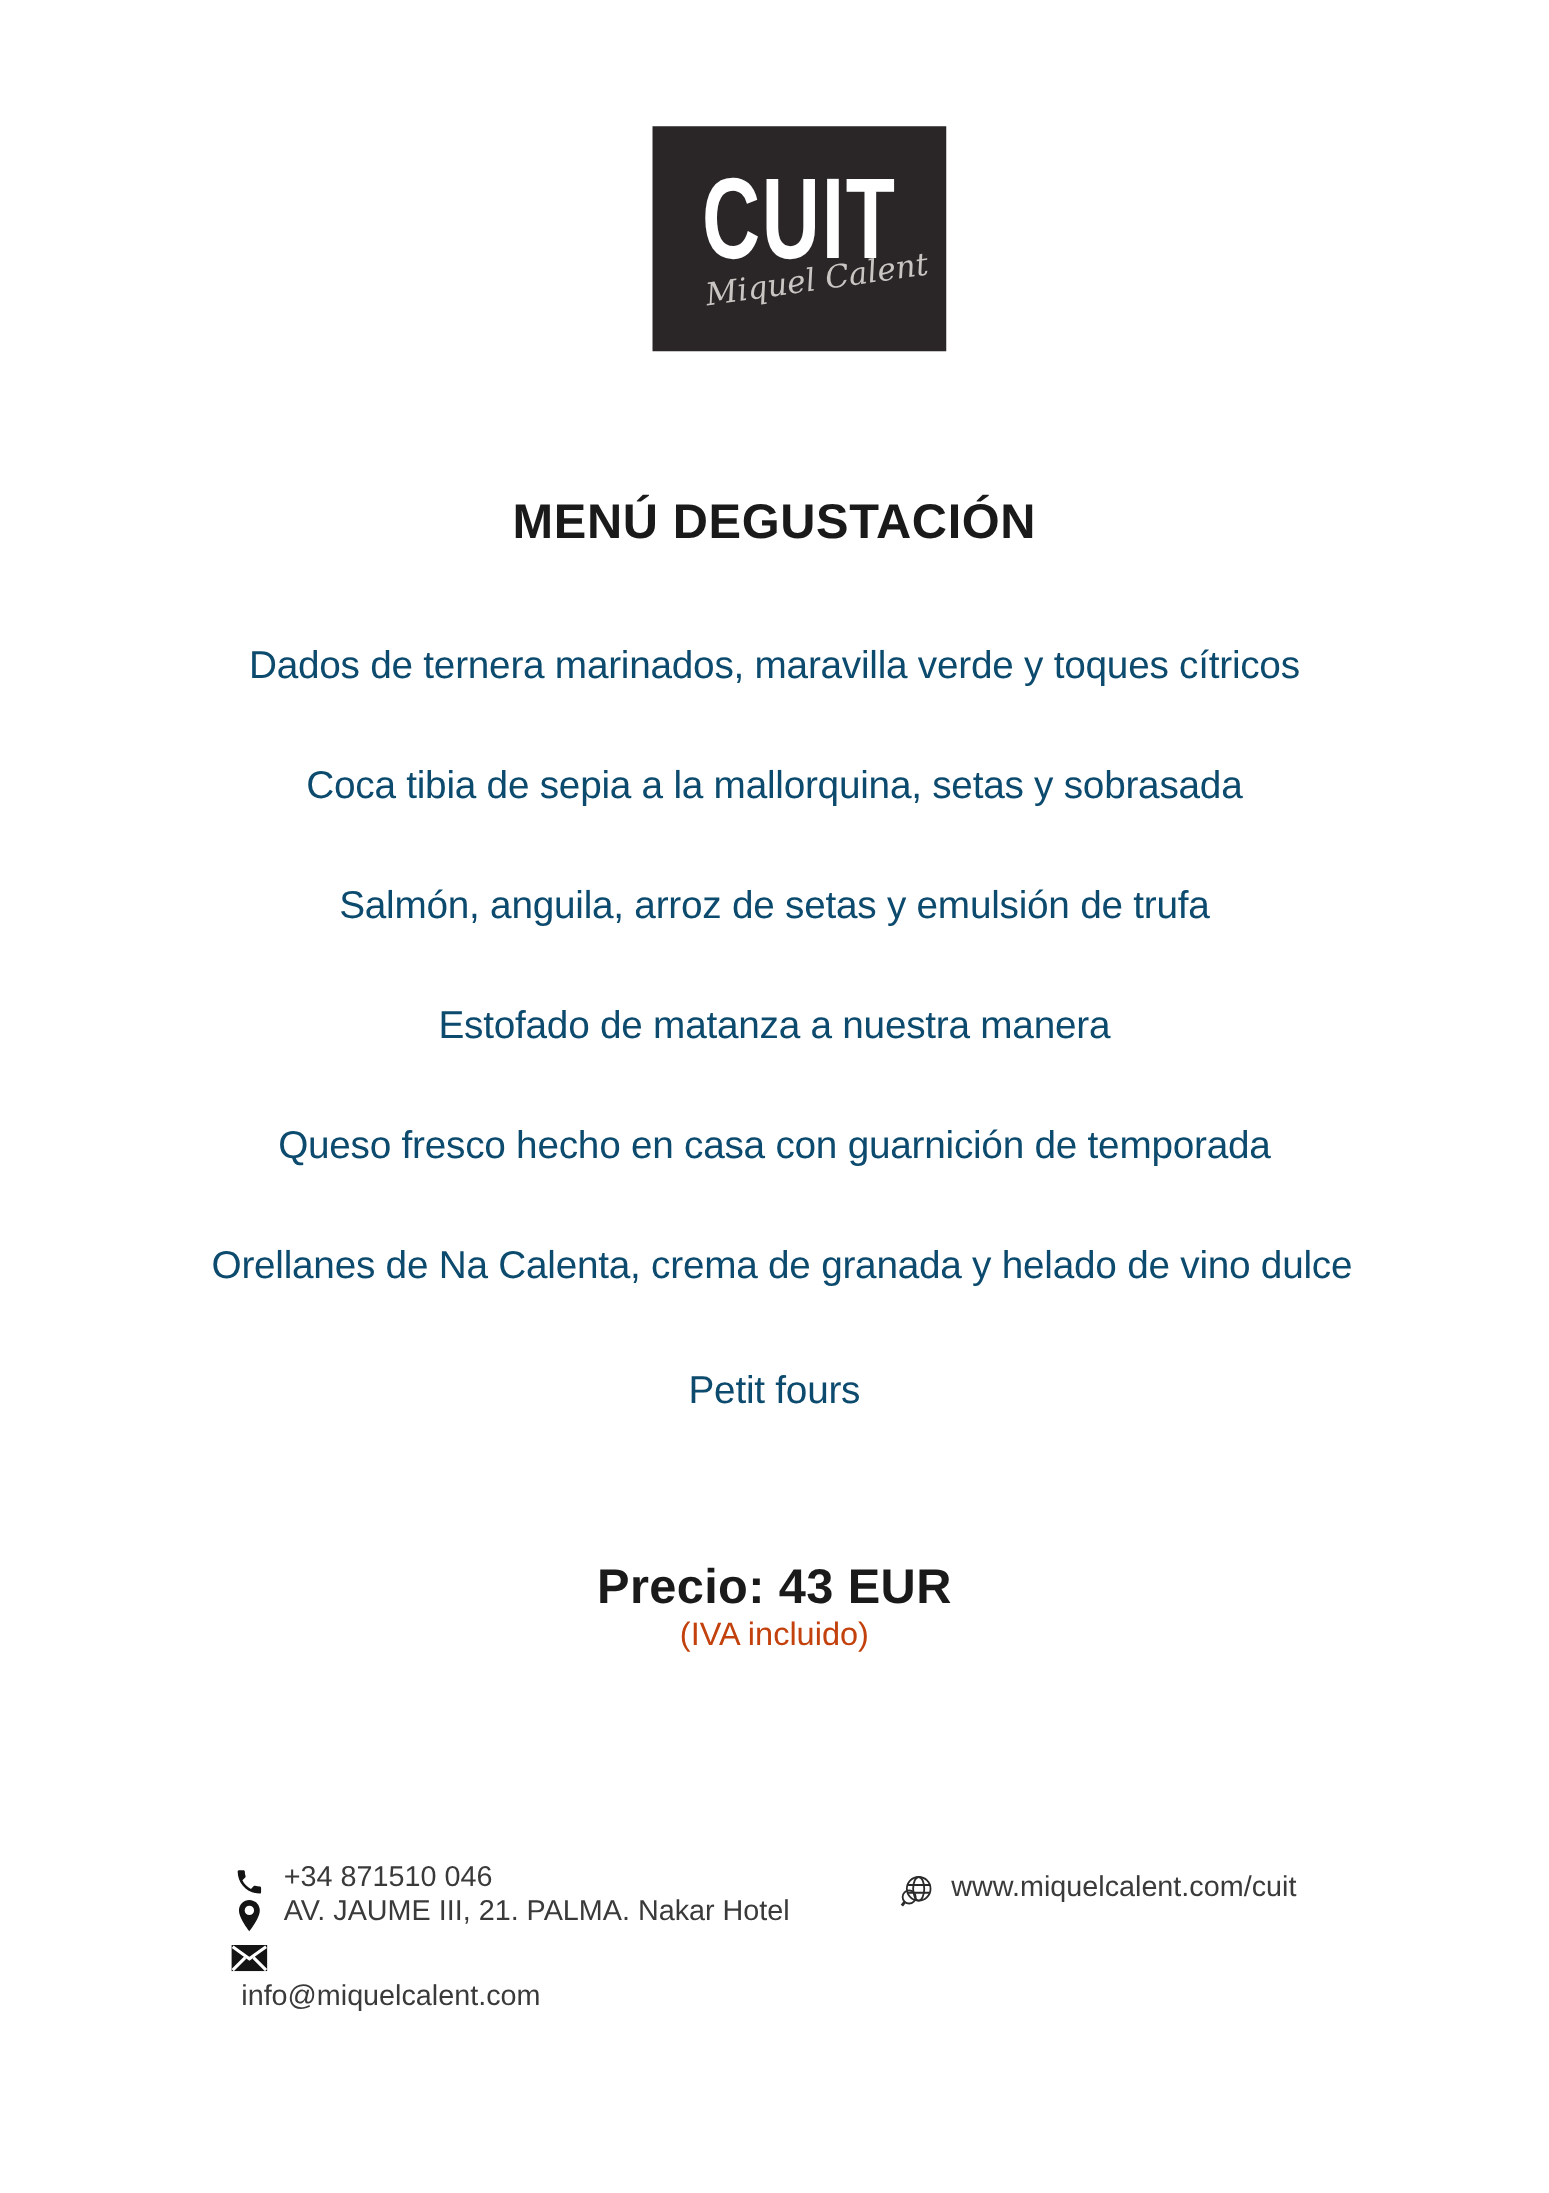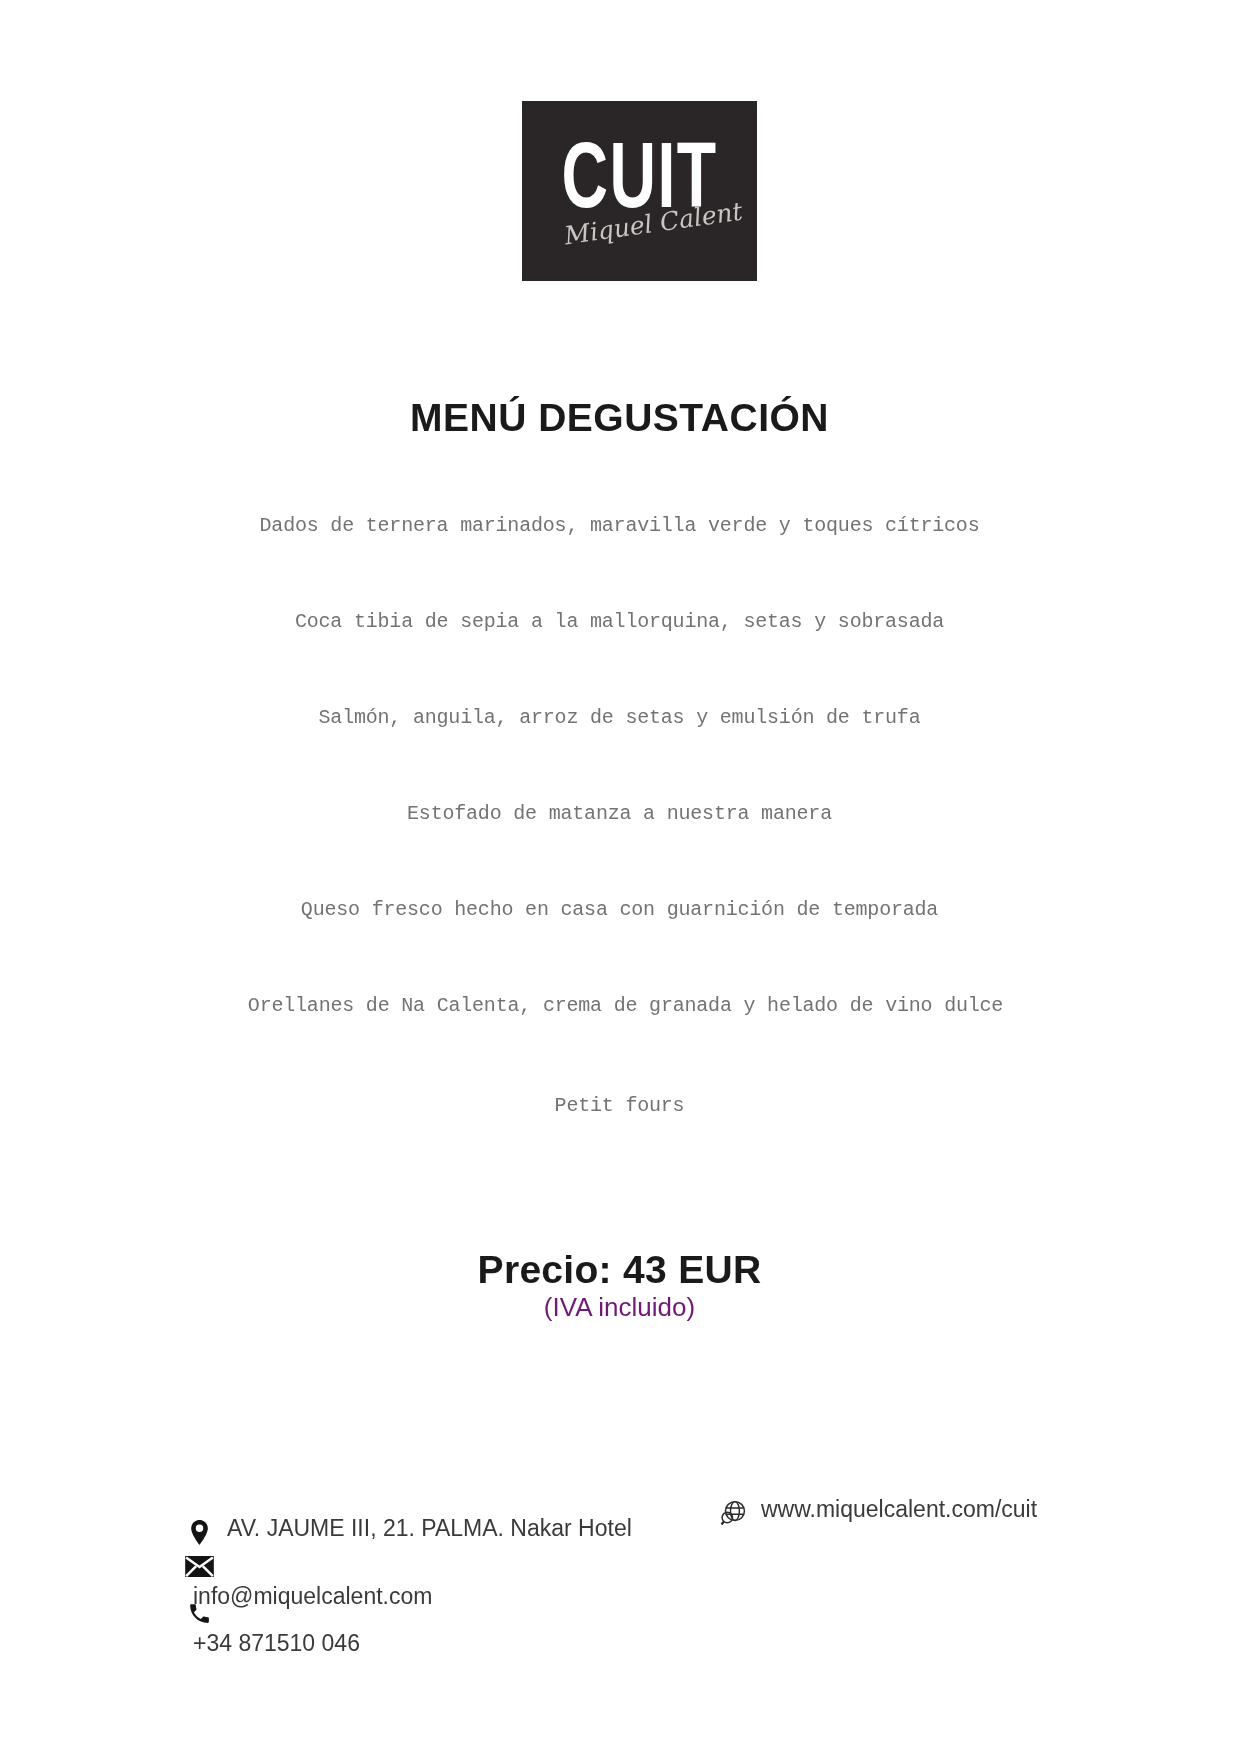--- a/index.html
+++ b/index.html
@@ -61,43 +61,42 @@
     text-align: center;
     white-space: nowrap;
   }
   .title {
     top: 396px;
     font-size: 39px;
     font-weight: 700;
     letter-spacing: 0.5px;
   }
   .menu-line {
-    font-size: 20px;
+    font-size: 31px;
     font-weight: 400;
-    color: #737373;
+    color: #0c4a6e;
     letter-spacing: -0.2px;
-    font-family: Liberation Mono, monospace;
   }
   .mi-0 { top: 514px; }
   .mi-1 { top: 610px; }
   .mi-2 { top: 706px; }
   .mi-3 { top: 802px; }
   .mi-4 { top: 898px; }
   .mi-5 { top: 994px; padding-left: 12px; }
   .mi-6 { top: 1094px; }
   .price {
     top: 1248px;
     font-size: 39px;
     font-weight: 700;
     letter-spacing: 0.3px;
   }
   .price-note {
     top: 1292px;
     font-size: 26px;
-    color: #701a75;
+    color: #c2410c;
   }
 
   
   .footer-row {
     position: absolute;
     height: 34px;
     display: flex;
     color: #3a3a3a;
     font-size: 23px;
     white-space: nowrap;
@@ -107,21 +106,21 @@
     display: flex;
     align-items: center;
     justify-content: center;
     flex: 0 0 34px;
   }
   .footer-row .contact-text { margin-left: 11px; }
   .fl { left: 182px; }
   .fr { left: 716px; }
   .fl-0 { top: 1515px; }
   .fl-1 { top: 1549px; flex-direction: column; }
-  .fl-2 { top: 1596px; flex-direction: column; }
+  .fl-2 { top: 1488px; }
   .fr-0 { top: 1549px; }
   .fr-1 { top: 1496px; }
 </style>
 </head>
 <body>
 
 <div class="page">
 
   <div class="logo">
     <div class="logo-brand">CUIT</div>

